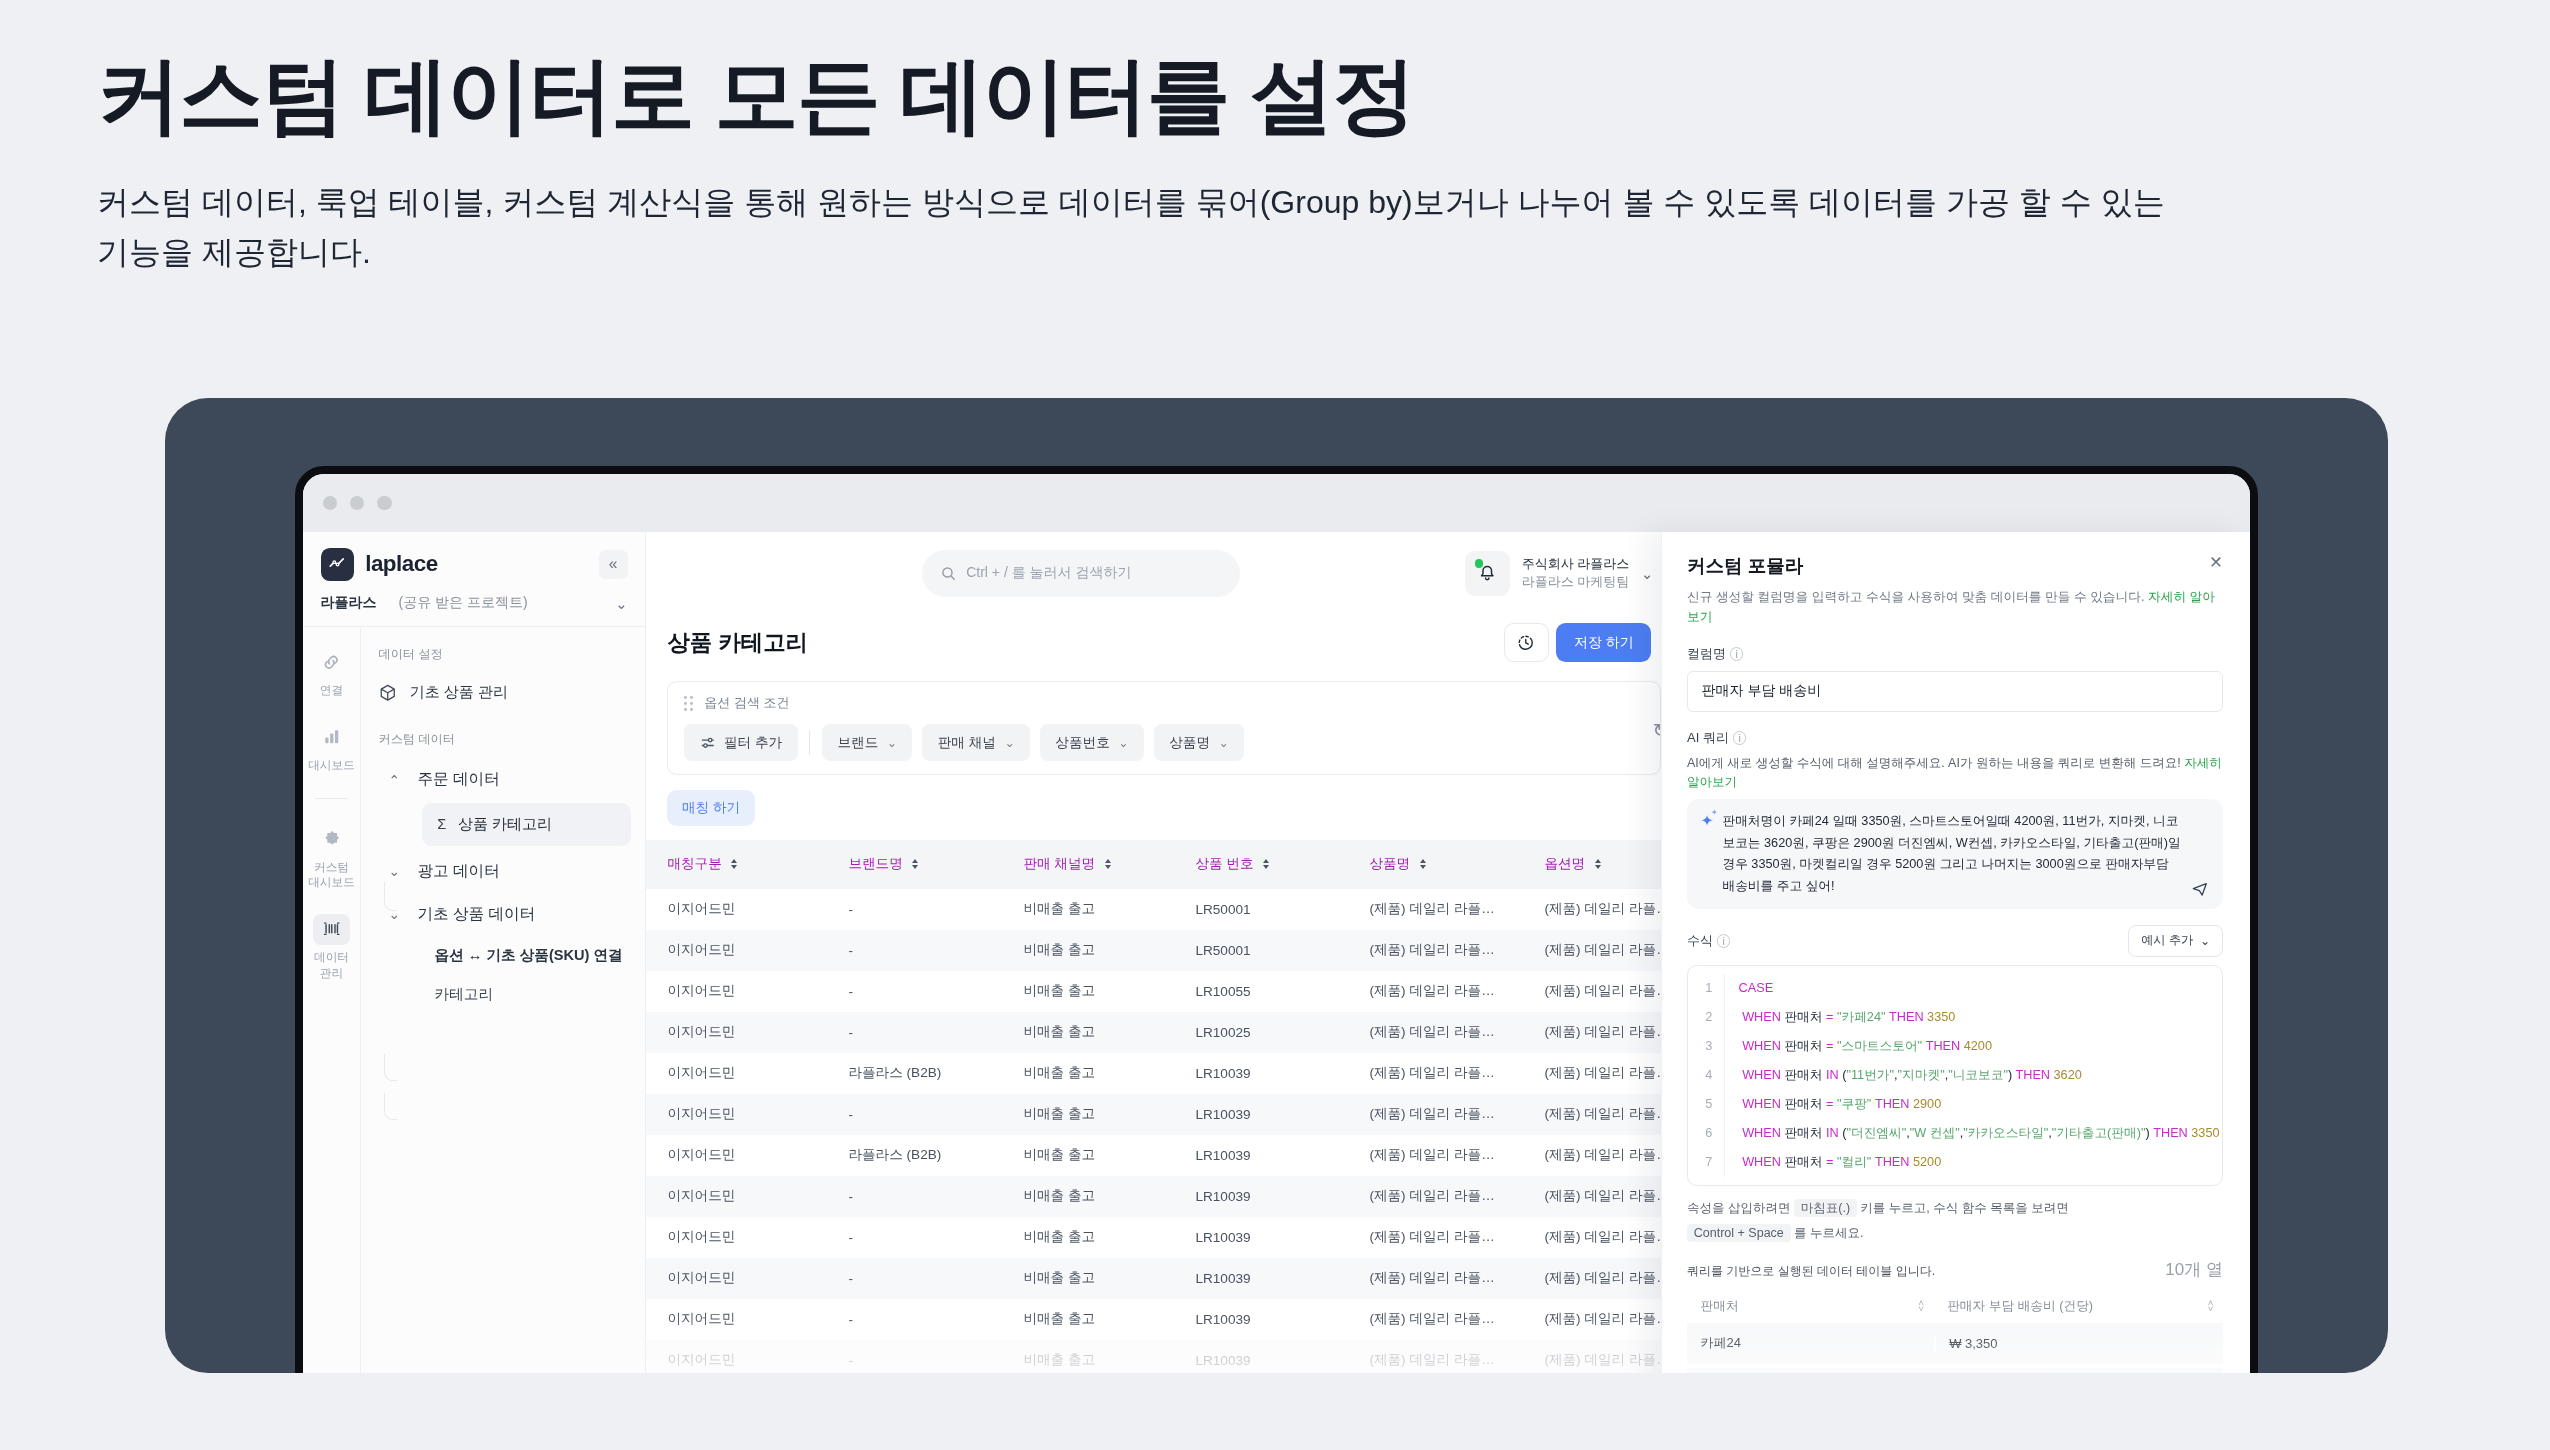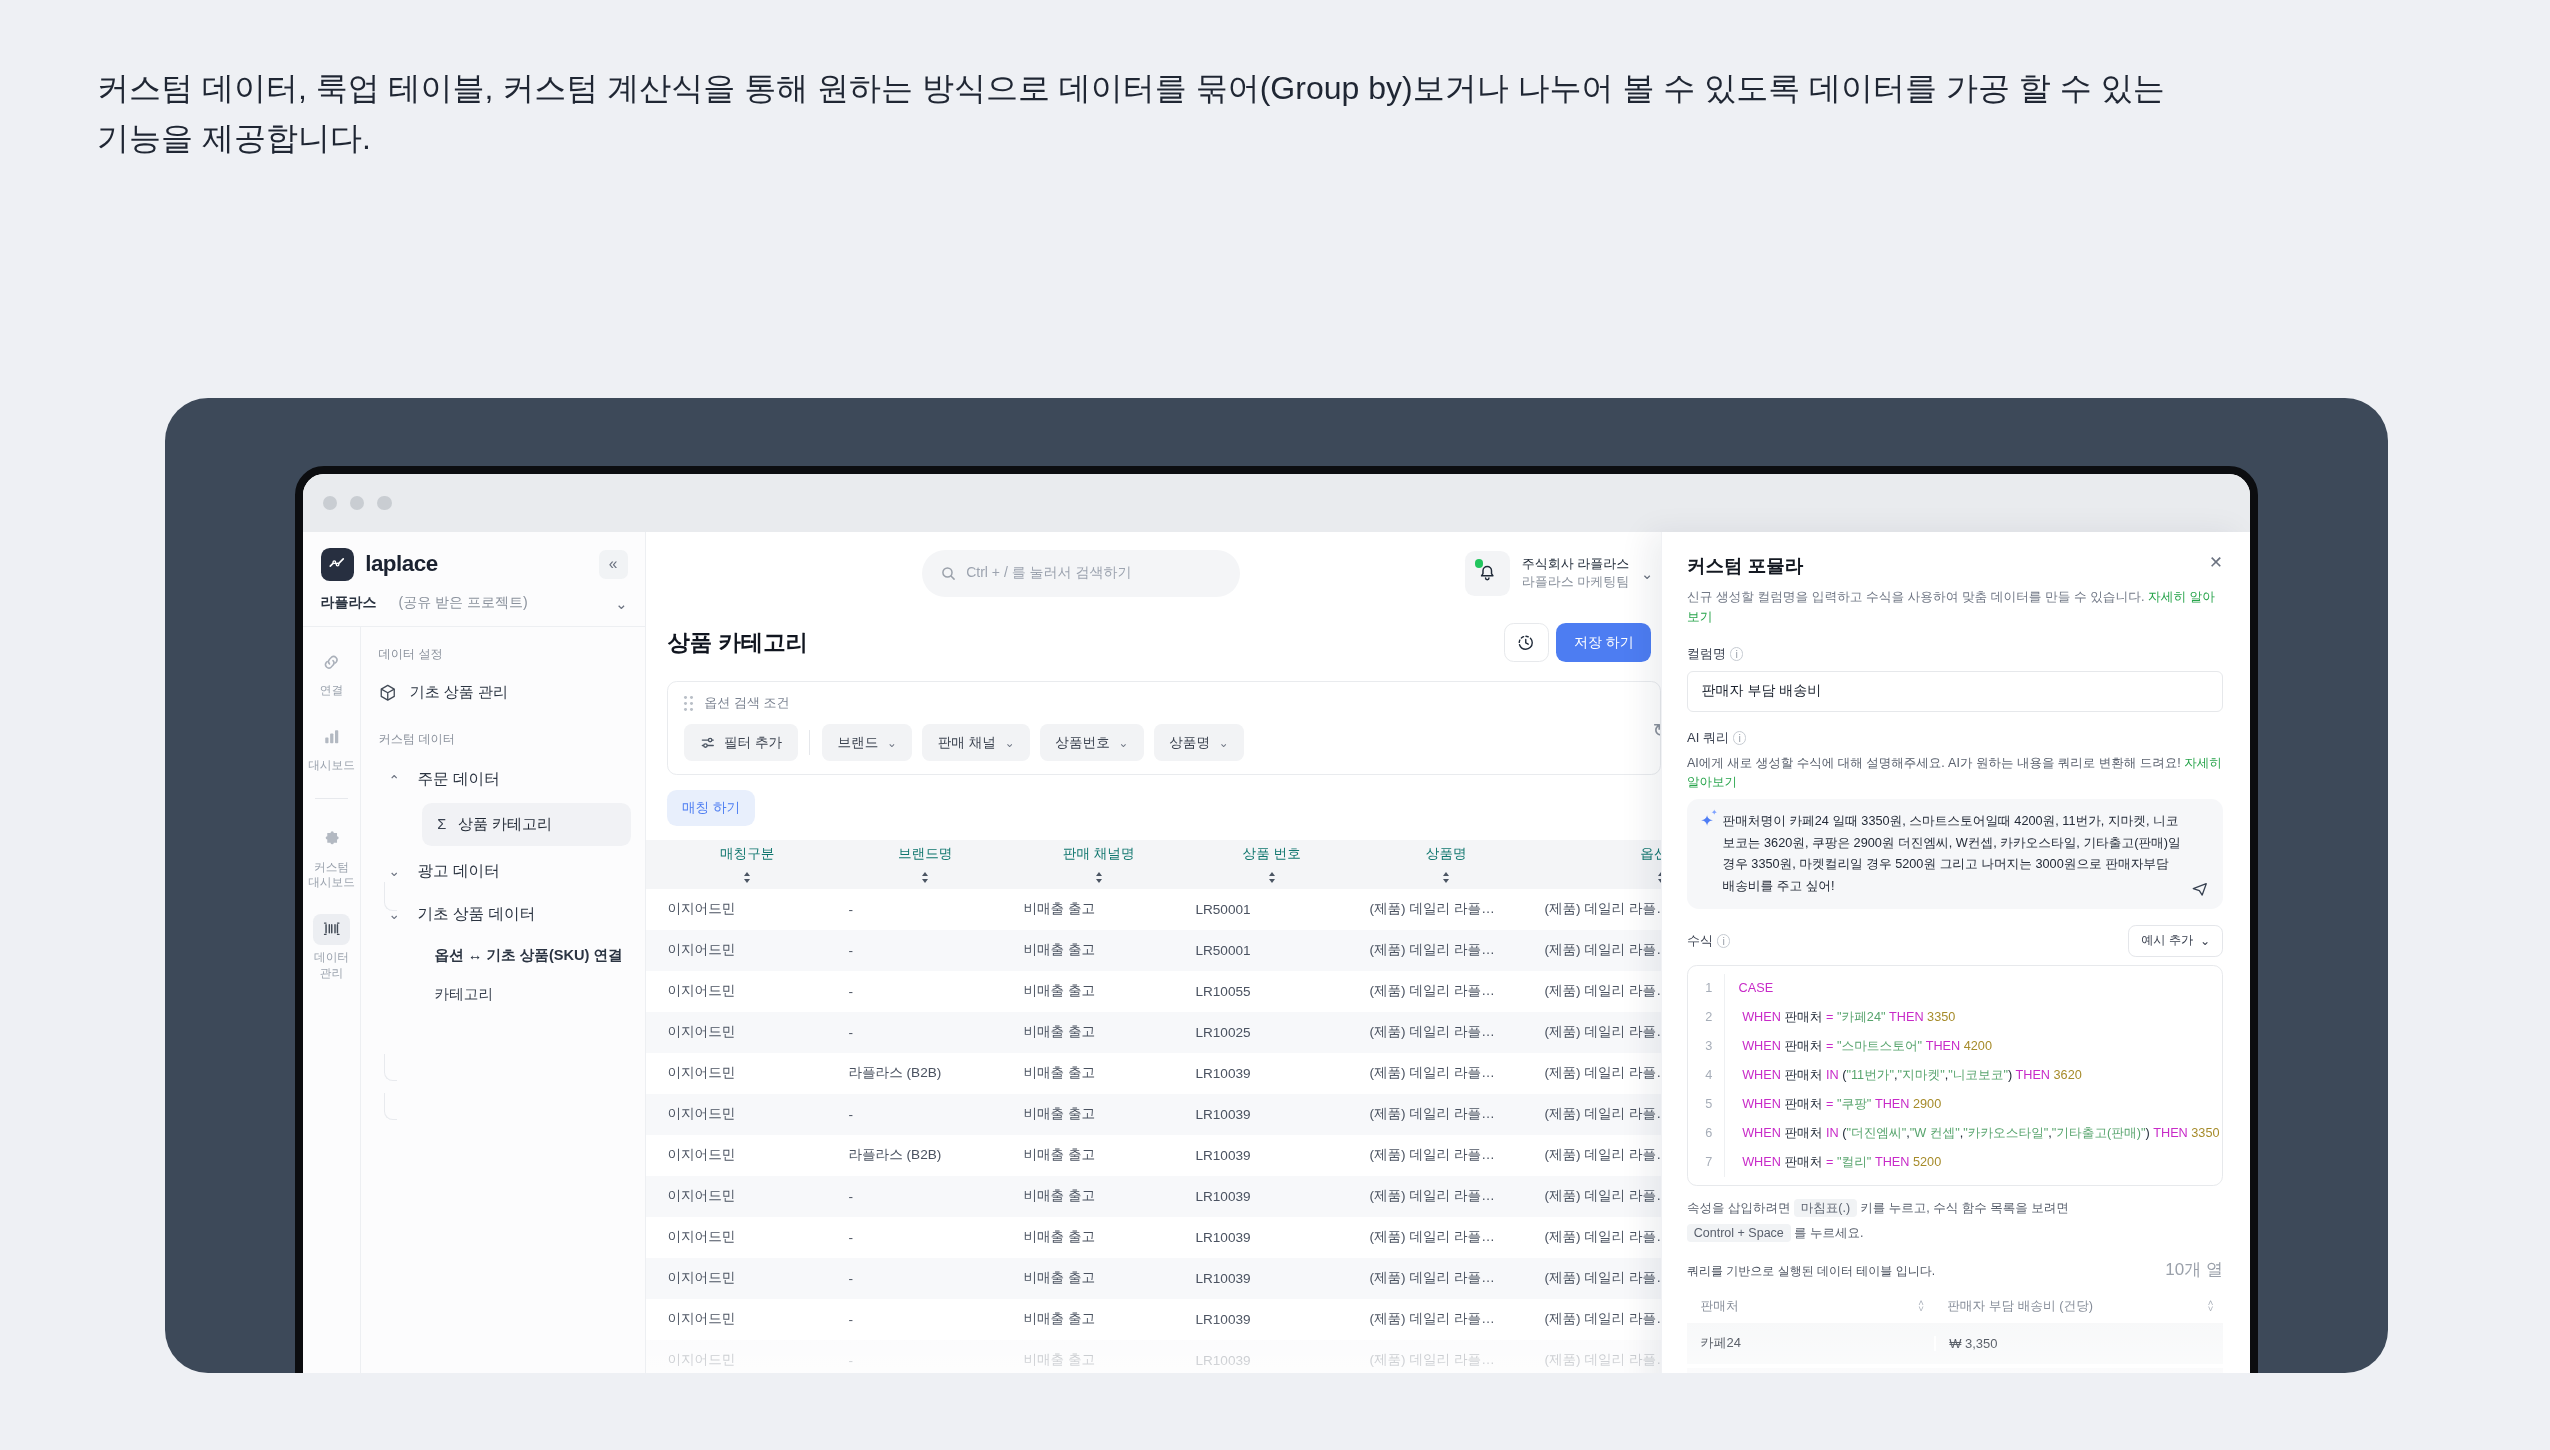--- a/index.html
+++ b/index.html
@@ -97,21 +97,21 @@
   .chip-sep { width:1px; height:25px; background:#e5e7eb; margin:0 1.9px; }
 
   .match-chip { margin:15.6px 0 0 21.4px; align-self:flex-start; background:#e8effc; color:#4d7df2;
     font-size:13.6px; border-radius:9.7px; padding:8.8px 14.6px; cursor:pointer; }
 
   .dtable { margin-top:13.6px; width:1131px; flex:none; }
   .drow { display:flex; height:41px; align-items:center; }
   .drow.head { height:49px; background:#f4f5f7; }
   .dcell { flex:none; padding-left:21.4px; font-size:13.6px; color:#4a5260; display:flex; align-items:center; gap:9.7px;
     overflow:hidden; white-space:nowrap; }
-  .drow.head .dcell { color:#0f766e;flex-direction:column; }
+  .drow.head .dcell { color:#a21caf; }
   .dcell.c1{width:181px;} .dcell.c2{width:175px;} .dcell.c3{width:172px;} .dcell.c4{width:174px;}
   .dcell.c5{width:175px;} .dcell.c6{width:254px;}
   .dcell .trunc { overflow:hidden; text-overflow:ellipsis; max-width:136px; }
   .drow.even { background:#f7f8fa; }
   .drow.faded { opacity:.45; }
   .sortico { display:flex; flex-direction:column; line-height:3.9px; }
   .sortico b { width:0; height:0; border-left:3.9px solid transparent; border-right:3.9px solid transparent; display:block; }
   .sortico b.up { border-bottom:4.9px solid #4b5563; margin-bottom:2.9px; }
   .sortico b.dn { border-top:4.9px solid #4b5563; }
   .main-fade { position:absolute; left:0; right:0; bottom:0; height:127px; pointer-events:none;
@@ -159,20 +159,21 @@
   .rcell.rc1 { width:46%; padding-left:13.6px; } .rcell.rc2 { width:54%; padding-left:13.6px; border-left:2.9px solid #fff; }
   .panel-fade { position:absolute; left:0; right:0; bottom:0; height:127px; pointer-events:none;
     background:linear-gradient(to bottom, rgba(255,255,255,0), #ffffff 88%); }
 
   svg { display:block; }
 </style>
 </head>
 <body>
 
 <div class="hero">
+  <h1>커스텀 데이터로 모든 데이터를 설정</h1>
   <div class="desc">
     <div>커스텀 데이터, 룩업 테이블, 커스텀 계산식을 통해 원하는 방식으로 데이터를 묶어(Group by)보거나 나누어 볼 수 있도록 데이터를 가공 할 수 있는</div>
     <div>기능을 제공합니다.</div>
   </div>
 </div>
 
 <div class="stage">
   <div class="window">
 
     <div class="titlebar">

